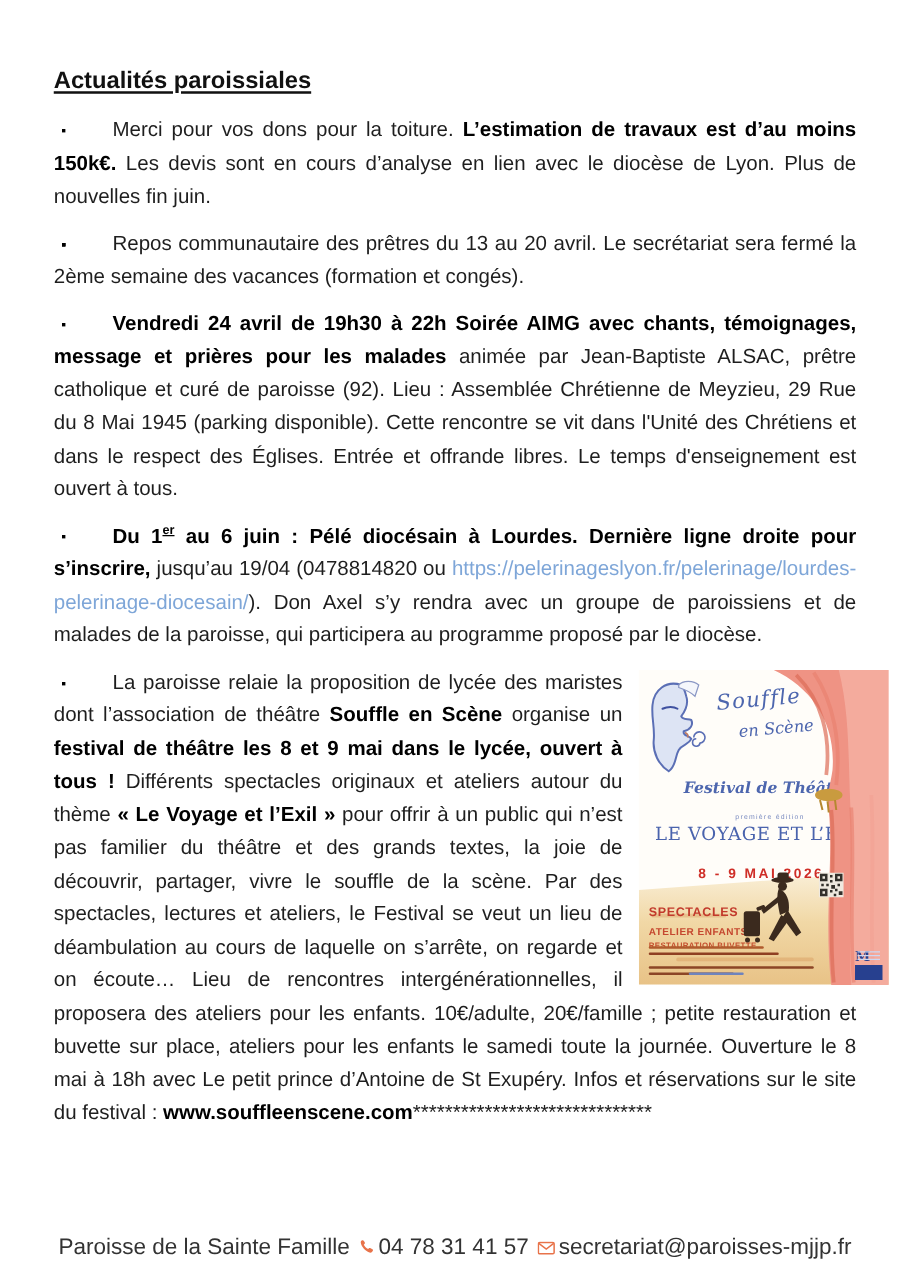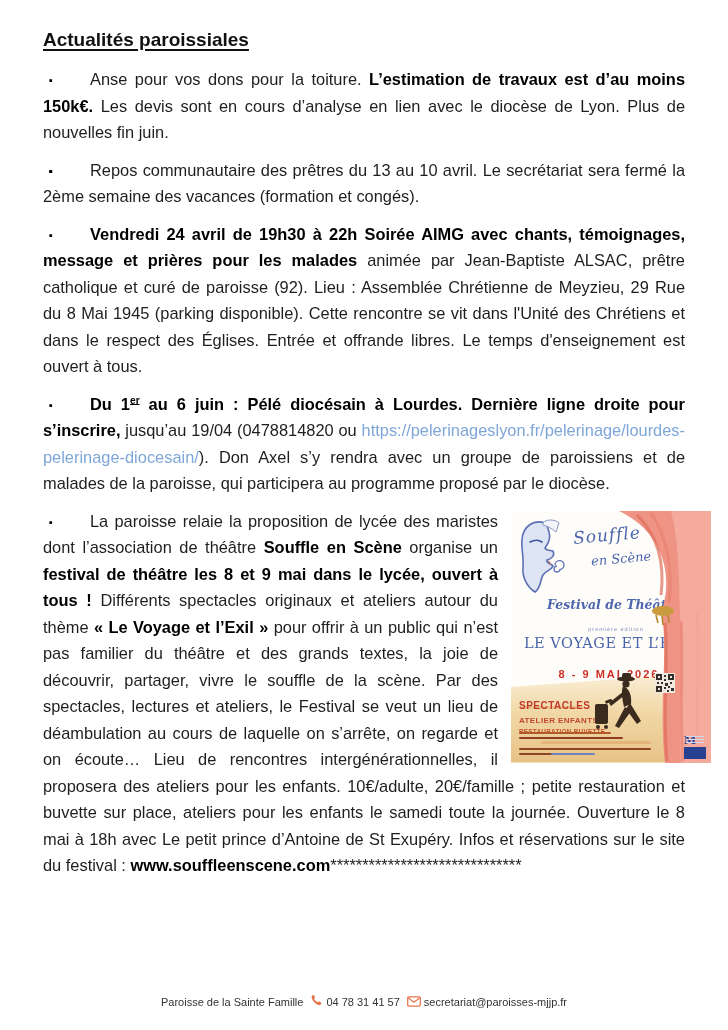--- a/index.html
+++ b/index.html
@@ -1,20 +1,20 @@
 <!DOCTYPE html>
 <html lang="fr"><head>
 <meta charset="utf-8">
 <style>
   html,body{margin:0;padding:0;background:#fff;}
   .page{
     position:relative;
     width:728px;height:1030px;
     box-sizing:border-box;
-    padding:28px 43px 0 43px;
+    padding:53px 43px 0 43px;
     background:#fff;
     overflow:hidden;
     font-family:"Liberation Sans","DejaVu Sans",sans-serif;
     color:#1e1e1e;
   }
   h1.doc-title{
     font-size:19px;line-height:24px;font-weight:700;color:#111;
     text-decoration:underline;text-underline-offset:3px;text-decoration-thickness:2px;
     margin:0 0 14px 0;
   }
@@ -64,45 +64,45 @@
   .curtain-svg{position:absolute;right:0;top:0;z-index:3;}
   .qr-svg{position:absolute;left:144px;top:162px;z-index:4;}
   .logo-box{position:absolute;right:5px;top:223px;z-index:5;display:flex;gap:2px;align-items:center;}
   .logo-m{font:700 11px "DejaVu Serif",serif;color:#27408f;}
   .logo-rect{width:22px;height:12px;background:#27408f;position:relative;}
   .logo-rect i{display:block;position:absolute;left:2px;right:2px;height:1.5px;background:#cdd8f2;}
 
   
   .footer{
     position:absolute;left:0;bottom:22px;width:728px;
-    text-align:center;font-size:11px;color:#333;
+    text-align:center;font-size:18px;color:#333;
   }
   .footer .fico{display:inline-block;vertical-align:-1px;margin:0 3px 0 7px;}
 </style>
 </head>
 <body>
 
 <div class="page">
 
   <h1 class="doc-title">Actualités paroissiales</h1>
 
   <p class="para">
-    <span class="bullet">▪</span><span><span class="seg">Anse pour vos dons pour la toiture. </span><span class="seg b">L’estimation de travaux est d’au moins 150k€.</span><span class="seg"> Les devis sont en cours d’analyse en lien avec le diocèse de Lyon. Plus de nouvelles fin juin.</span></span>
+    <span class="bullet">▪</span><span><span class="seg">Merci pour vos dons pour la toiture. </span><span class="seg b">L’estimation de travaux est d’au moins 150k€.</span><span class="seg"> Les devis sont en cours d’analyse en lien avec le diocèse de Lyon. Plus de nouvelles fin juin.</span></span>
   </p>
 
   <p class="para">
     <span class="bullet">▪</span>
   </p>
 
   <p class="para">
     <span class="bullet">▪</span>
   </p>
 
   <p class="para">
-    <span class="bullet">▪</span><span><span class="seg">Repos communautaire des prêtres du 13 au 10 avril. Le secrétariat sera fermé la 2ème semaine des vacances (formation et congés).</span></span>
+    <span class="bullet">▪</span><span><span class="seg">Repos communautaire des prêtres du 13 au 20 avril. Le secrétariat sera fermé la 2ème semaine des vacances (formation et congés).</span></span>
   </p>
 
   <p class="para">
     <span class="bullet">▪</span><span><span class="seg b">Vendredi 24 avril de 19h30 à 22h Soirée AIMG avec chants, témoignages, message et prières pour les malades</span><span class="seg"> animée par Jean-Baptiste ALSAC, prêtre catholique et curé de paroisse (92). Lieu : Assemblée Chrétienne de Meyzieu,  29 Rue du 8 Mai 1945 (parking disponible). Cette rencontre se vit dans l'Unité des Chrétiens et dans le respect des Églises. Entrée et offrande libres. Le temps d'enseignement est ouvert à tous.</span></span>
   </p>
 
   <p class="para">
     <span class="bullet">▪</span><span><span class="seg b">Du 1</span><span class="seg b sup">er</span><span class="seg b"> au 6 juin : Pélé diocésain à Lourdes. Dernière ligne droite pour s’inscrire,</span><span class="seg"> jusqu’au 19/04 (0478814820 ou </span><a href="#" class="seg lnk">https://pelerinageslyon.fr/pelerinage/lourdes-pelerinage-diocesain/</a><span class="seg">). Don Axel s’y rendra avec un groupe de paroissiens et de malades de la paroisse, qui participera au programme proposé par le diocèse.</span></span>
   </p>
 

